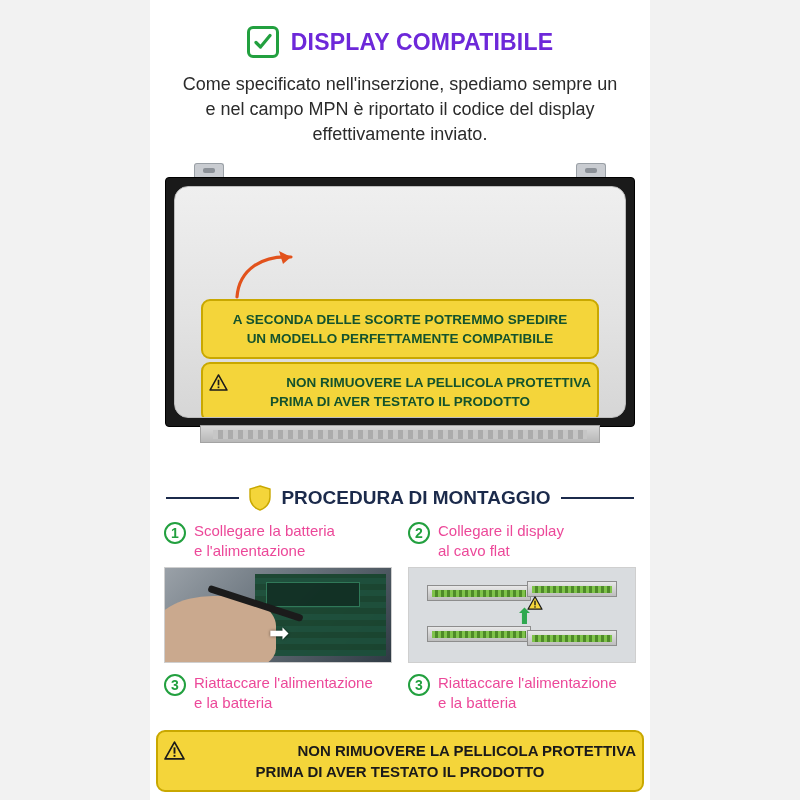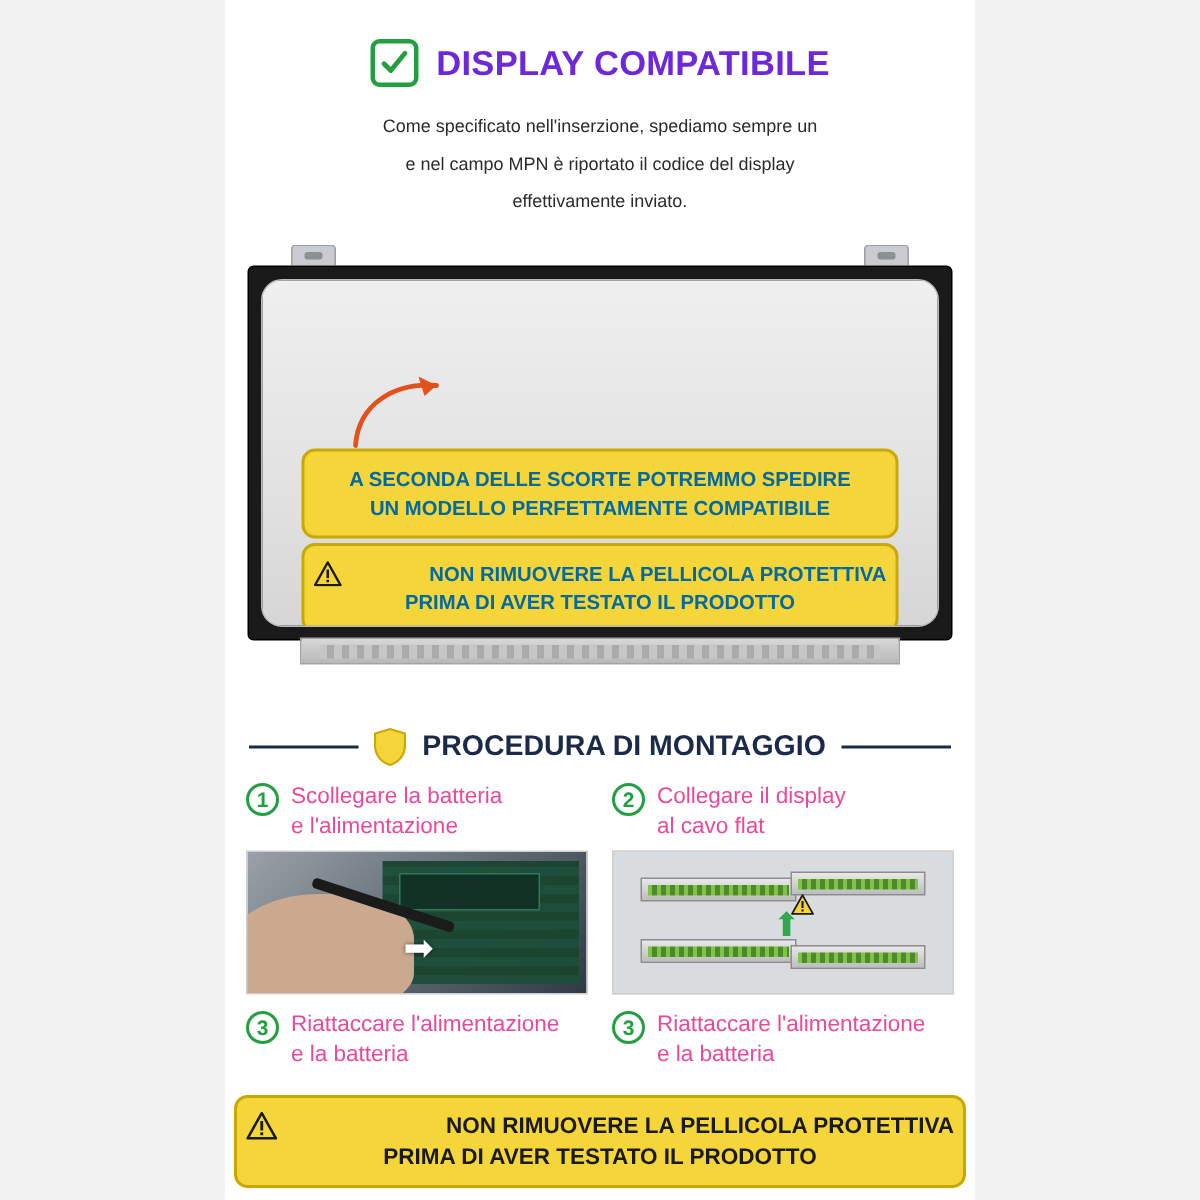--- a/index.html
+++ b/index.html
@@ -52,21 +52,21 @@
     font-size: 23px;
     font-weight: bold;
     color: #6d28d9;
     letter-spacing: .2px;
   }
 
   .intro {
     margin: 14px auto 0;
     width: 460px;
     text-align: center;
-    font-size: 12px;
+    font-size: 18px;
     line-height: 25px;
     color: #2b2b2b;
   }
 
   
   .panel-wrap {
     position: relative;
     margin: 16px auto 0;
     width: 480px;
     height: 300px;
@@ -131,21 +131,21 @@
     width: 70px; height: 54px;
   }
 
   .yellow-box {
     position: absolute;
     left: 26px; right: 26px;
     background: #f4d53a;
     border: 2px solid #c9a800;
     border-radius: 9px;
     text-align: center;
-    color: #0369a1;
+    color: #14532d;
     font-weight: bold;
     font-size: 13.5px;
     line-height: 19px;
     padding: 9px 6px;
   }
   .yellow-box.one { top: 112px; }
   .yellow-box.two { top: 175px; }
   .warn-line {
     display: flex; align-items: center; justify-content: space-between; gap: 8px;
   }

